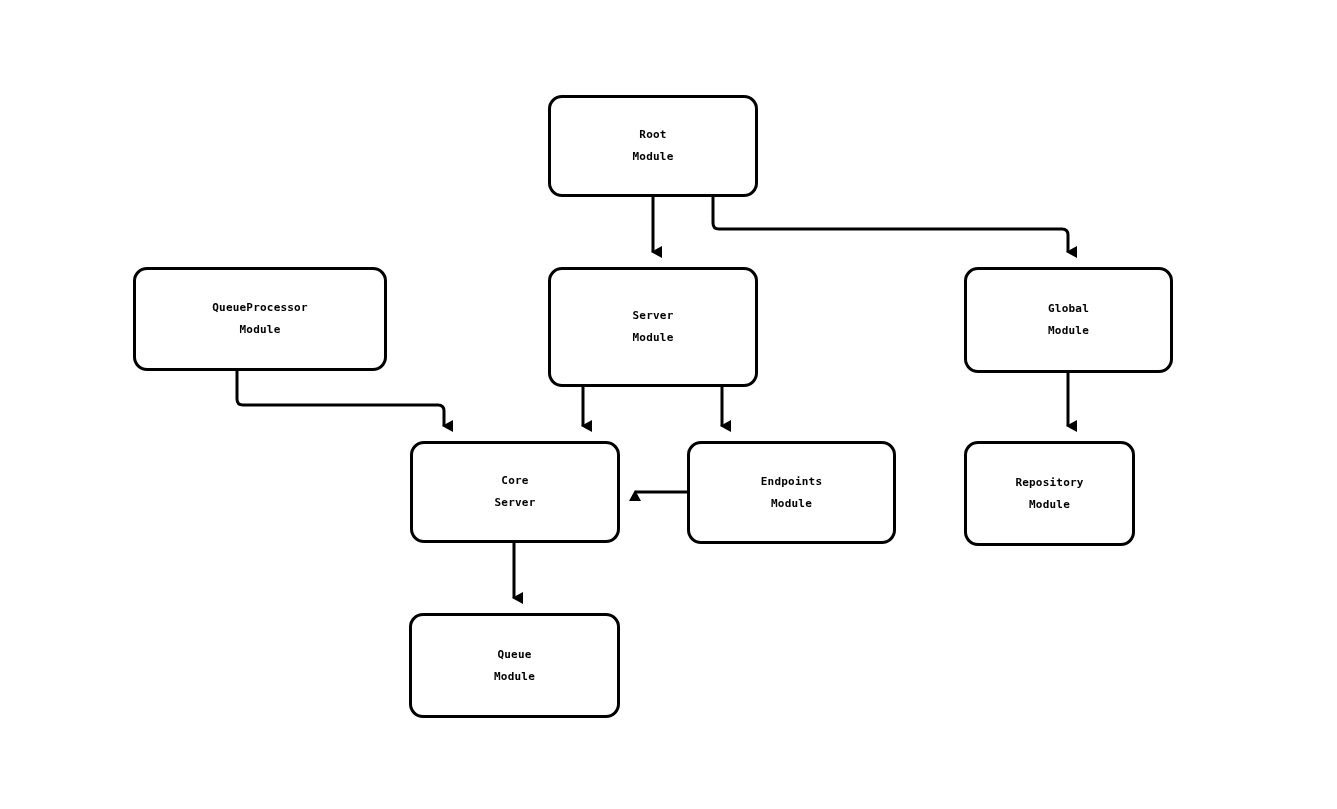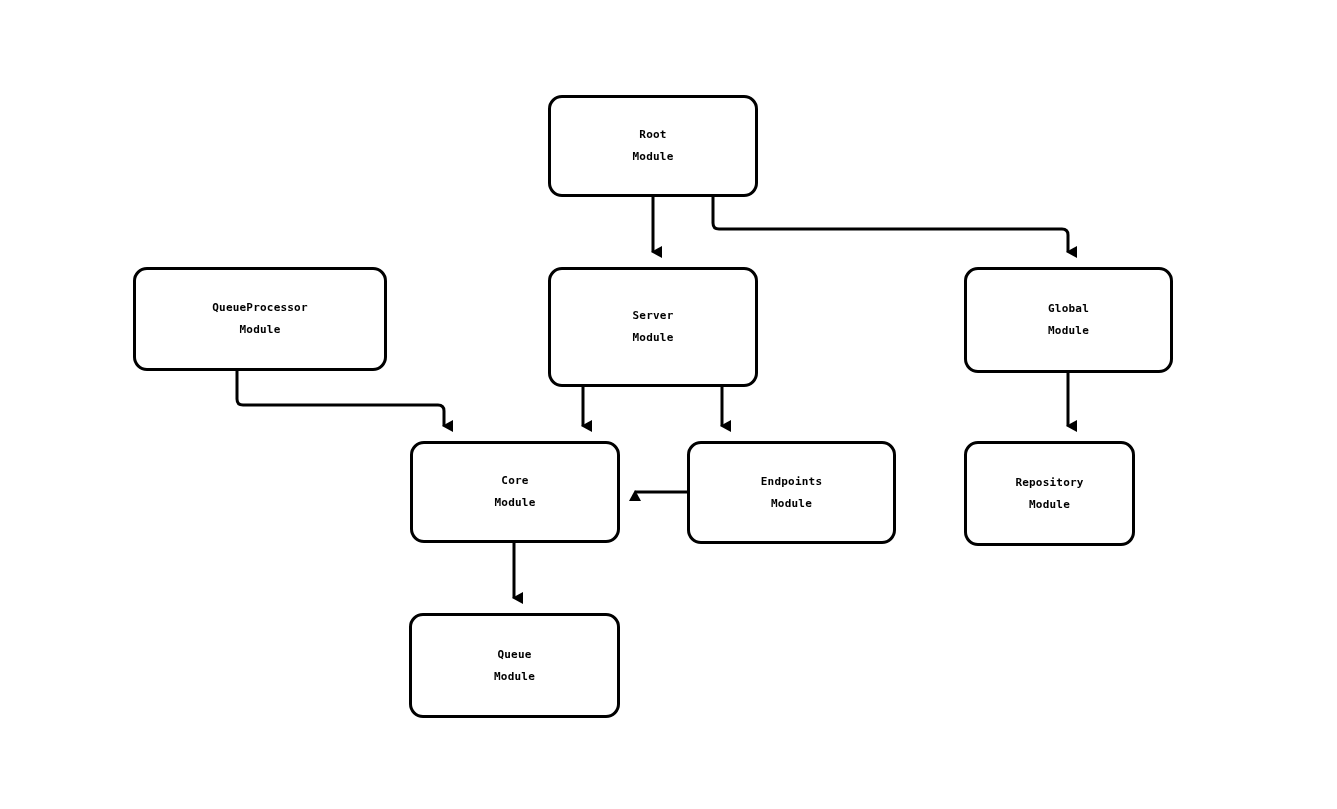--- a/index.html
+++ b/index.html
@@ -83,21 +83,21 @@
       <div class="node" style="left: 548px; top: 267px; width: 210px; height: 120px; border-color: rgb(0, 0, 0); background: rgb(255, 255, 255);">
         <div class="node-label" style="color: rgb(0, 0, 0);">Server
 Module</div>
       </div>
       <div class="node" style="left: 964px; top: 267px; width: 209px; height: 106px; border-color: rgb(0, 0, 0); background: rgb(255, 255, 255);">
         <div class="node-label" style="color: rgb(0, 0, 0);">Global
 Module</div>
       </div>
       <div class="node" style="left: 410px; top: 441px; width: 210px; height: 102px; border-color: rgb(0, 0, 0); background: rgb(255, 255, 255);">
         <div class="node-label" style="color: rgb(0, 0, 0);">Core
-Module</div>
+Server</div>
       </div>
       <div class="node" style="left: 687px; top: 441px; width: 209px; height: 103px; border-color: rgb(0, 0, 0); background: rgb(255, 255, 255); justify-content: center;">
         <div class="node-label" style="color: rgb(0, 0, 0);">Endpoints
 Module</div>
       </div>
       <div class="node" style="left: 964px; top: 441px; width: 171px; height: 105px; border-color: rgb(0, 0, 0); background: rgb(255, 255, 255);">
         <div class="node-label" style="color: rgb(0, 0, 0);">Repository
 Module</div>
       </div>
       <div class="node" style="left: 409px; top: 613px; width: 211px; height: 105px; border-color: rgb(0, 0, 0); background: rgb(255, 255, 255);">

